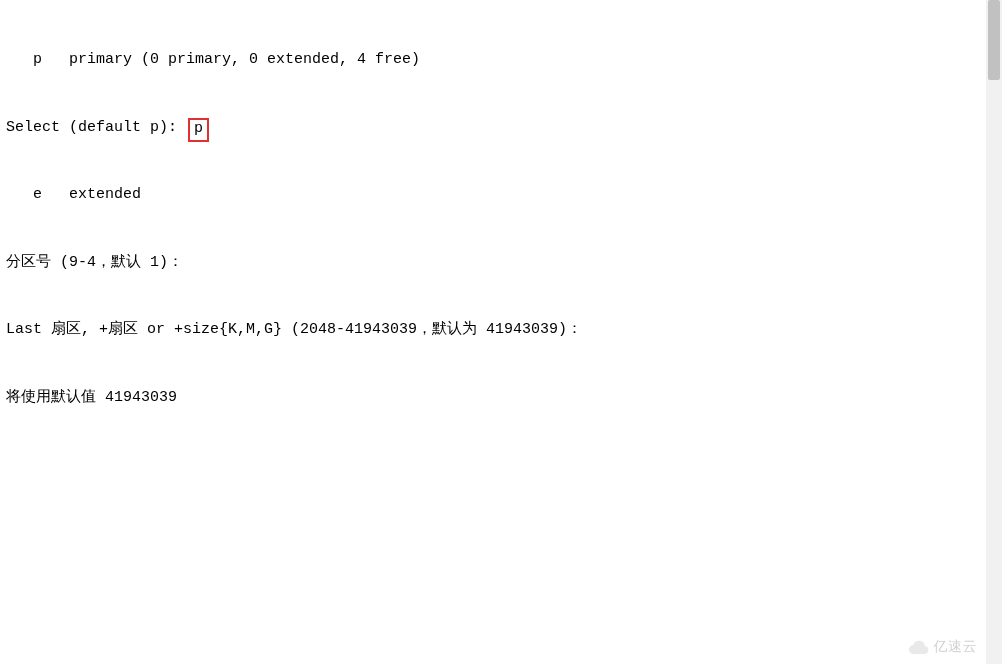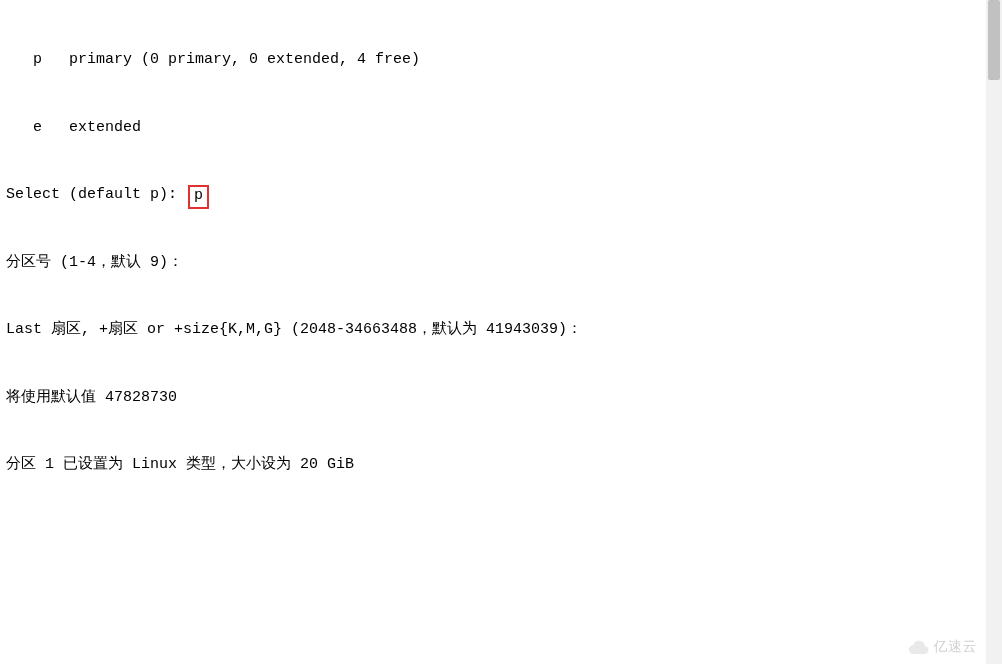--- a/index.html
+++ b/index.html
@@ -66,26 +66,25 @@
     gap: 4px;
   }
   .watermark svg { opacity: 0.45; }
   .indent3 { padding-left: 27px; }
 </style>
 </head>
 <body>
 
 <div class="terminal">
   <div class="line indent3">p   primary (0 primary, 0 extended, 4 free)</div>
+  <div class="line"><span>Select (default p): </span><span class="hl-box">p</span></div>
   <div class="line indent3">e   extended</div>
-  <div class="line"><span>Select (default p): </span><span class="hl-box">p</span></div>
-  <div class="line">分区号 (1-4，默认 9)：</div>
-  <div class="line">Last 扇区, +扇区 or +size{K,M,G} (2048-34663488，默认为 41943039)：</div>
-  <div class="line">将使用默认值 47828730</div>
-  <div class="line">分区 1 已设置为 Linux 类型，大小设为 20 GiB</div>
+  <div class="line">分区号 (9-4，默认 1)：</div>
+  <div class="line">Last 扇区, +扇区 or +size{K,M,G} (2048-41943039，默认为 41943039)：</div>
+  <div class="line">将使用默认值 41943039</div>
   <div class="blank"></div>
   
   
   
   
   
   
   
   
   

